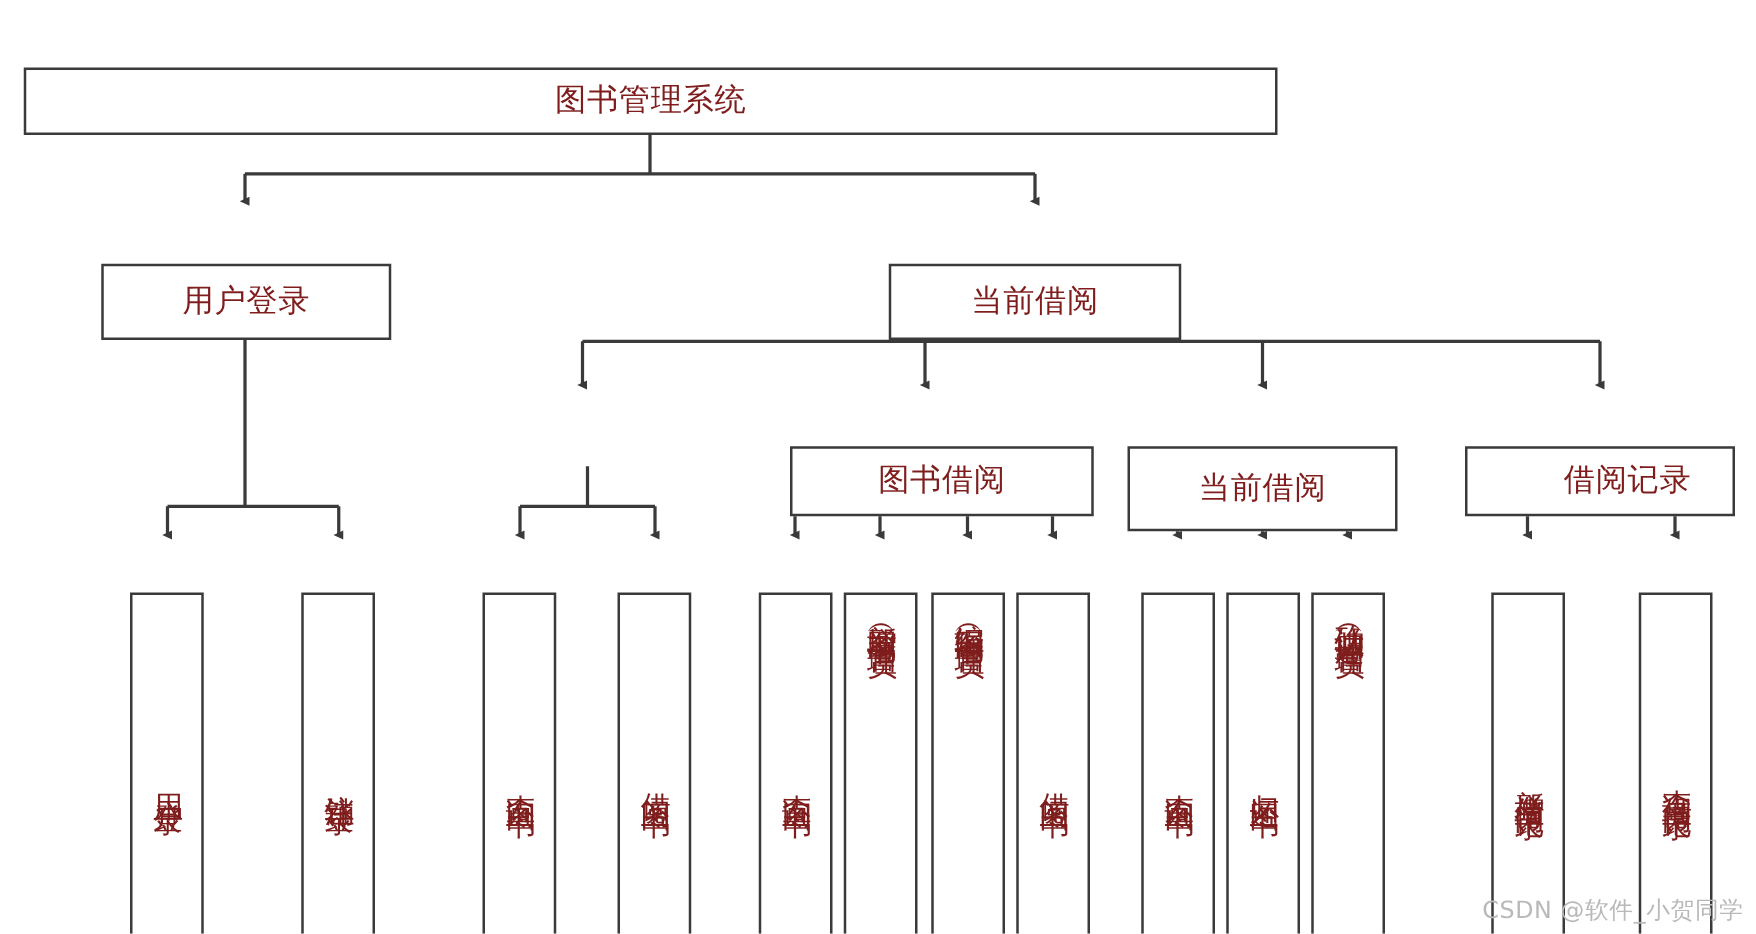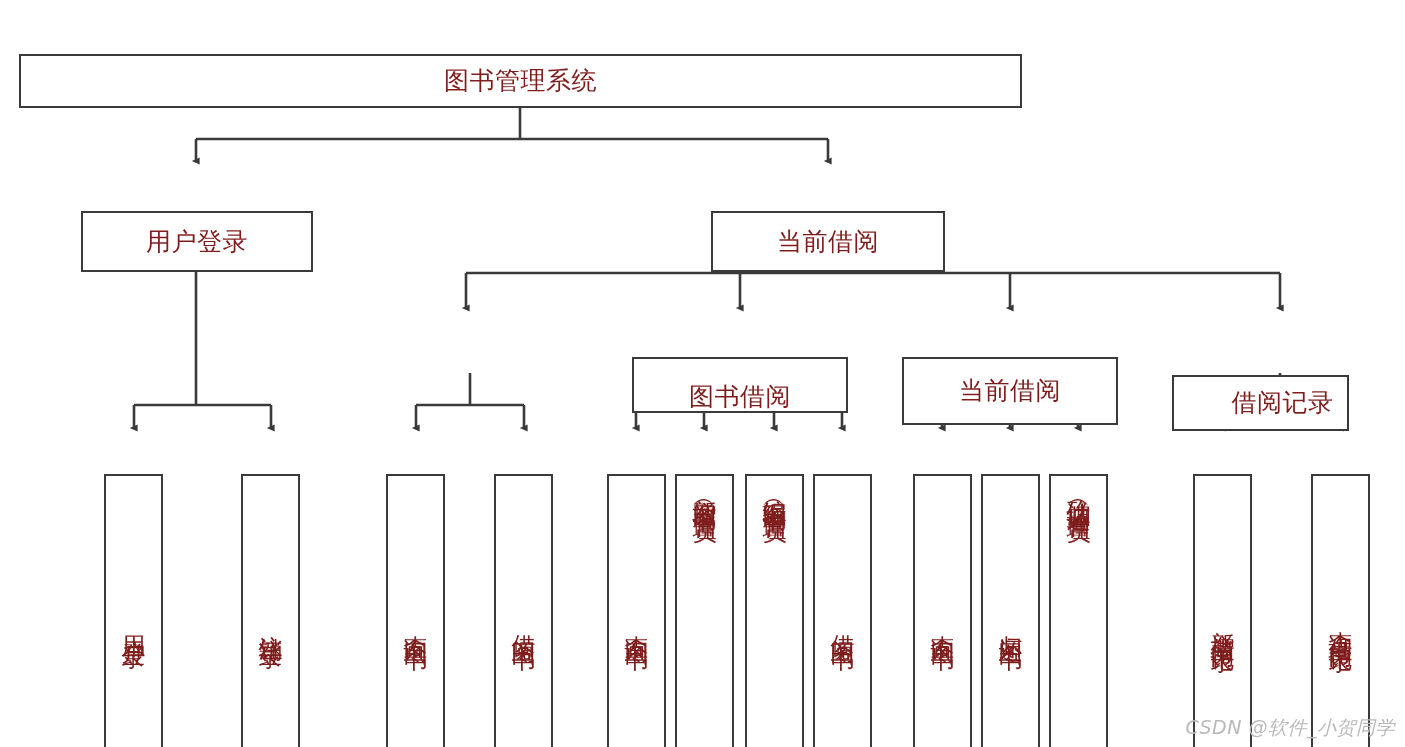--- a/index.html
+++ b/index.html
@@ -72,21 +72,20 @@
   }
   #watermark {
     position: absolute;
     right: 10px;
     bottom: 6px;
     font-size: 19px;
     color: #b9b9b9;
     letter-spacing: 0.5px;
     white-space: nowrap;
     font-family: "DejaVu Sans", sans-serif;
-    font-style: italic;
   }
 </style>
 </head>
 <body>
 
 <div id="diagram-root">
 
   <svg id="edges-layer" viewBox="0 0 1405 747" width="1405" height="747" aria-hidden="true">
     <defs>
       <marker id="arrow" markerWidth="9" markerHeight="9" refX="4.2" refY="4.2" orient="auto" markerUnits="userSpaceOnUse">
@@ -143,27 +142,27 @@
     <span class="label">图书管理系统</span>
   </div>
 
   <div class="node horiz" style="left:81px; top:171px; width:232px; height:61px;">
     <span class="label">用户登录</span>
   </div>
   <div class="node horiz" style="left:711px; top:171px; width:234px; height:61px;">
     <span class="label">当前借阅</span>
   </div>
 
-  <div class="node horiz" style="left:632px; top:317px; width:216px; height:56px;align-items:flex-end;">
+  <div class="node horiz" style="left:632px; top:317px; width:243px; height:56px;">
     <span class="label">图书借阅</span>
   </div>
   <div class="node horiz" style="left:902px; top:317px; width:216px; height:68px;">
     <span class="label">当前借阅</span>
   </div>
-  <div class="node horiz" style="left:1172px; top:335px; width:177px; height:56px;padding-left:44px;">
+  <div class="node horiz" style="left:1172px; top:317px; width:216px; height:56px;padding-left:44px;">
     <span class="label">借阅记录</span>
   </div>
 
   <div class="node vert" style="left:104px; top:434px; width:59px; height:300px;">
     <span class="label">用户登录</span>
   </div>
   <div class="node vert" style="left:241px; top:434px; width:59px; height:300px;">
     <span class="label">注销登录</span>
   </div>
 

